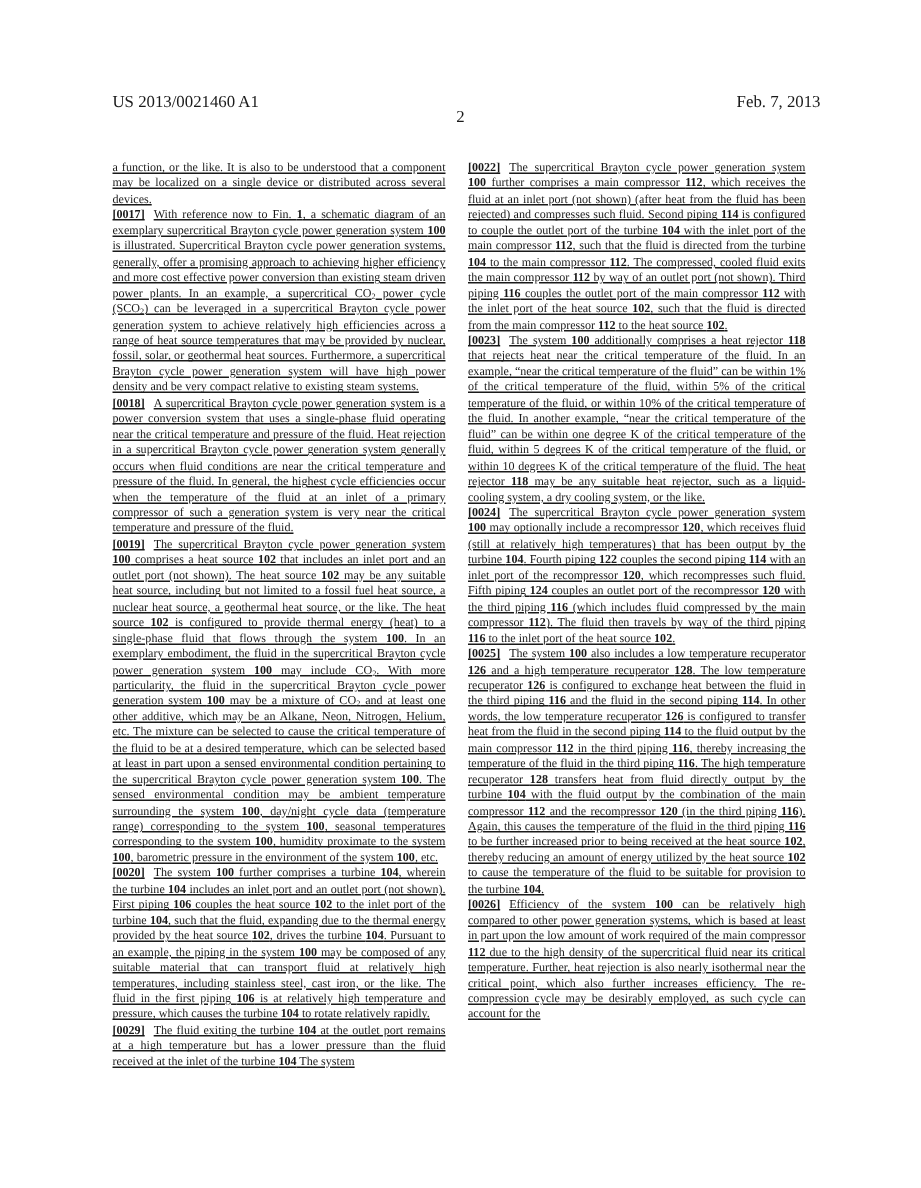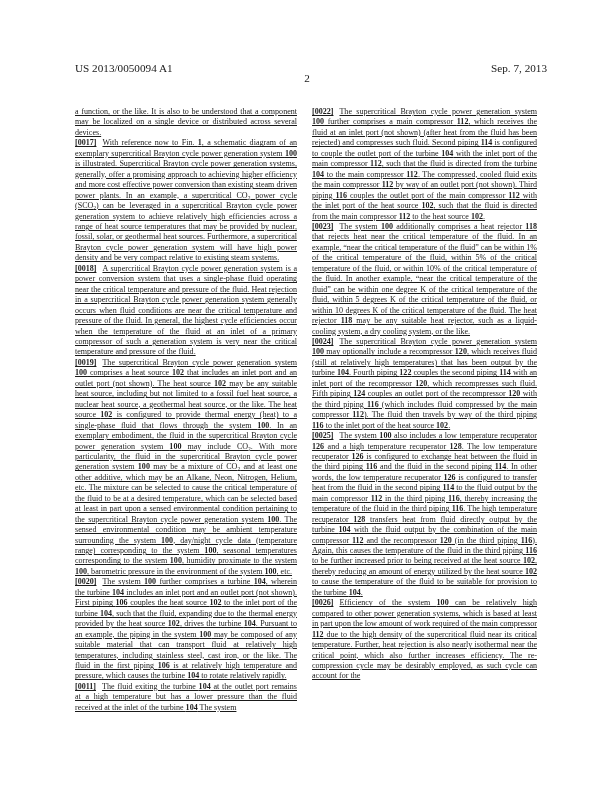--- a/index.html
+++ b/index.html
@@ -15,31 +15,31 @@
   .col p { margin: 0; text-indent: 0; }
   .pnum { font-weight: bold; }
   .pnum + .gap { display: inline-block; width: 6px; }
   b { font-weight: bold; }
   sub { font-size: 5.5px; vertical-align: -1.5px; line-height: 0; }
 </style>
 </head>
 <body>
 
 <div>
-  <div class="hdr-left">US 2013/0050094 A1</div>
-  <div class="hdr-right">Sep. 7, 2013</div>
+  <div class="hdr-left">US 2013/0021460 A1</div>
+  <div class="hdr-right">Feb. 7, 2013</div>
   <div class="page-num">2</div>
 
   <div class="col left">
       <p>a function, or the like. It is also to be understood that a component may be localized on a single device or distributed across several devices.</p>
       <p><span class="pnum">[0017]</span><span class="gap"></span>With reference now to Fin. <b>1</b>, a schematic diagram of an exemplary supercritical Brayton cycle power generation system <b>100</b> is illustrated. Supercritical Brayton cycle power generation systems, generally, offer a promising approach to achieving higher efficiency and more cost effective power conversion than existing steam driven power plants. In an example, a supercritical CO<sub>2</sub> power cycle (SCO<sub>2</sub>) can be leveraged in a supercritical Brayton cycle power generation system to achieve relatively high efficiencies across a range of heat source temperatures that may be provided by nuclear, fossil, solar, or geothermal heat sources. Furthermore, a supercritical Brayton cycle power generation system will have high power density and be very compact relative to existing steam systems.</p>
       <p><span class="pnum">[0018]</span><span class="gap"></span>A supercritical Brayton cycle power generation system is a power conversion system that uses a single-phase fluid operating near the critical temperature and pressure of the fluid. Heat rejection in a supercritical Brayton cycle power generation system generally occurs when fluid conditions are near the critical temperature and pressure of the fluid. In general, the highest cycle efficiencies occur when the temperature of the fluid at an inlet of a primary compressor of such a generation system is very near the critical temperature and pressure of the fluid.</p>
       <p><span class="pnum">[0019]</span><span class="gap"></span>The supercritical Brayton cycle power generation system <b>100</b> comprises a heat source <b>102</b> that includes an inlet port and an outlet port (not shown). The heat source <b>102</b> may be any suitable heat source, including but not limited to a fossil fuel heat source, a nuclear heat source, a geothermal heat source, or the like. The heat source <b>102</b> is configured to provide thermal energy (heat) to a single-phase fluid that flows through the system <b>100</b>. In an exemplary embodiment, the fluid in the supercritical Brayton cycle power generation system <b>100</b> may include CO<sub>2</sub>. With more particularity, the fluid in the supercritical Brayton cycle power generation system <b>100</b> may be a mixture of CO<sub>2</sub> and at least one other additive, which may be an Alkane, Neon, Nitrogen, Helium, etc. The mixture can be selected to cause the critical temperature of the fluid to be at a desired temperature, which can be selected based at least in part upon a sensed environmental condition pertaining to the supercritical Brayton cycle power generation system <b>100</b>. The sensed environmental condition may be ambient temperature surrounding the system <b>100</b>, day/night cycle data (temperature range) corresponding to the system <b>100</b>, seasonal temperatures corresponding to the system <b>100</b>, humidity proximate to the system <b>100</b>, barometric pressure in the environment of the system <b>100</b>, etc.</p>
       <p><span class="pnum">[0020]</span><span class="gap"></span>The system <b>100</b> further comprises a turbine <b>104</b>, wherein the turbine <b>104</b> includes an inlet port and an outlet port (not shown). First piping <b>106</b> couples the heat source <b>102</b> to the inlet port of the turbine <b>104</b>, such that the fluid, expanding due to the thermal energy provided by the heat source <b>102</b>, drives the turbine <b>104</b>. Pursuant to an example, the piping in the system <b>100</b> may be composed of any suitable material that can transport fluid at relatively high temperatures, including stainless steel, cast iron, or the like. The fluid in the first piping <b>106</b> is at relatively high temperature and pressure, which causes the turbine <b>104</b> to rotate relatively rapidly.</p>
-      <p><span class="pnum">[0011]</span><span class="gap"></span>The fluid exiting the turbine <b>104</b> at the outlet port remains at a high temperature but has a lower pressure than the fluid received at the inlet of the turbine <b>104</b> The system</p>
+      <p><span class="pnum">[0029]</span><span class="gap"></span>The fluid exiting the turbine <b>104</b> at the outlet port remains at a high temperature but has a lower pressure than the fluid received at the inlet of the turbine <b>104</b> The system</p>
     </div>
   <div class="col right">
       <p><span class="pnum">[0022]</span><span class="gap"></span>The supercritical Brayton cycle power generation system <b>100</b> further comprises a main compressor <b>112</b>, which receives the fluid at an inlet port (not shown) (after heat from the fluid has been rejected) and compresses such fluid. Second piping <b>114</b> is configured to couple the outlet port of the turbine <b>104</b> with the inlet port of the main compressor <b>112</b>, such that the fluid is directed from the turbine <b>104</b> to the main compressor <b>112</b>. The compressed, cooled fluid exits the main compressor <b>112</b> by way of an outlet port (not shown). Third piping <b>116</b> couples the outlet port of the main compressor <b>112</b> with the inlet port of the heat source <b>102</b>, such that the fluid is directed from the main compressor <b>112</b> to the heat source <b>102</b>.</p>
       <p><span class="pnum">[0023]</span><span class="gap"></span>The system <b>100</b> additionally comprises a heat rejector <b>118</b> that rejects heat near the critical temperature of the fluid. In an example, “near the critical temperature of the fluid” can be within 1% of the critical temperature of the fluid, within 5% of the critical temperature of the fluid, or within 10% of the critical temperature of the fluid. In another example, “near the critical temperature of the fluid” can be within one degree K of the critical temperature of the fluid, within 5 degrees K of the critical temperature of the fluid, or within 10 degrees K of the critical temperature of the fluid. The heat rejector <b>118</b> may be any suitable heat rejector, such as a liquid-cooling system, a dry cooling system, or the like.</p>
       <p><span class="pnum">[0024]</span><span class="gap"></span>The supercritical Brayton cycle power generation system <b>100</b> may optionally include a recompressor <b>120</b>, which receives fluid (still at relatively high temperatures) that has been output by the turbine <b>104</b>. Fourth piping <b>122</b> couples the second piping <b>114</b> with an inlet port of the recompressor <b>120</b>, which recompresses such fluid. Fifth piping <b>124</b> couples an outlet port of the recompressor <b>120</b> with the third piping <b>116</b> (which includes fluid compressed by the main compressor <b>112</b>). The fluid then travels by way of the third piping <b>116</b> to the inlet port of the heat source <b>102</b>.</p>
       <p><span class="pnum">[0025]</span><span class="gap"></span>The system <b>100</b> also includes a low temperature recuperator <b>126</b> and a high temperature recuperator <b>128</b>. The low temperature recuperator <b>126</b> is configured to exchange heat between the fluid in the third piping <b>116</b> and the fluid in the second piping <b>114</b>. In other words, the low temperature recuperator <b>126</b> is configured to transfer heat from the fluid in the second piping <b>114</b> to the fluid output by the main compressor <b>112</b> in the third piping <b>116</b>, thereby increasing the temperature of the fluid in the third piping <b>116</b>. The high temperature recuperator <b>128</b> transfers heat from fluid directly output by the turbine <b>104</b> with the fluid output by the combination of the main compressor <b>112</b> and the recompressor <b>120</b> (in the third piping <b>116</b>). Again, this causes the temperature of the fluid in the third piping <b>116</b> to be further increased prior to being received at the heat source <b>102</b>, thereby reducing an amount of energy utilized by the heat source <b>102</b> to cause the temperature of the fluid to be suitable for provision to the turbine <b>104</b>.</p>
       <p><span class="pnum">[0026]</span><span class="gap"></span>Efficiency of the system <b>100</b> can be relatively high compared to other power generation systems, which is based at least in part upon the low amount of work required of the main compressor <b>112</b> due to the high density of the supercritical fluid near its critical temperature. Further, heat rejection is also nearly isothermal near the critical point, which also further increases efficiency. The re-compression cycle may be desirably employed, as such cycle can account for the</p>
     </div>
 </div>
 

